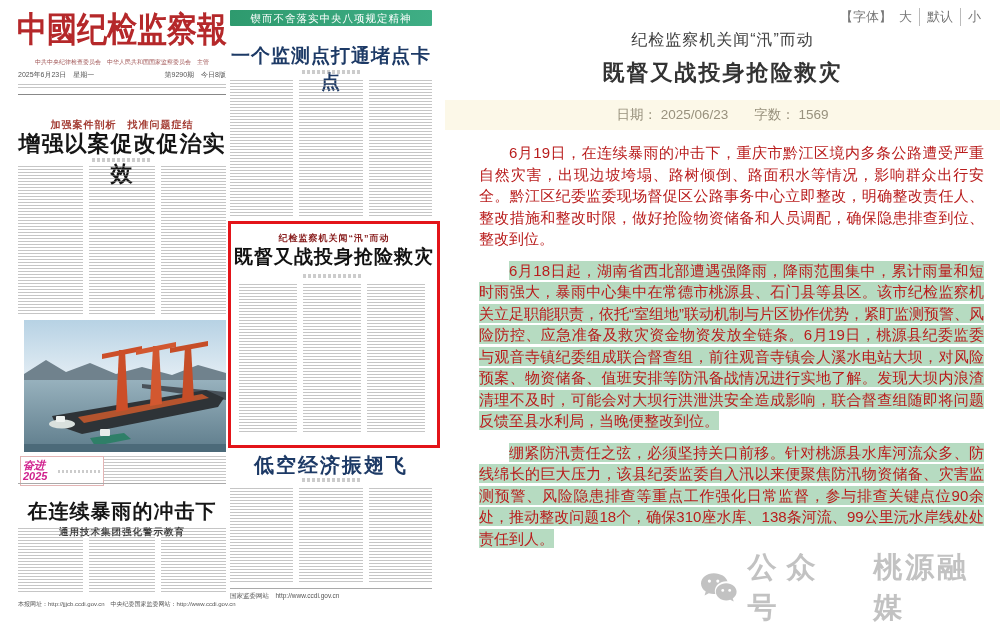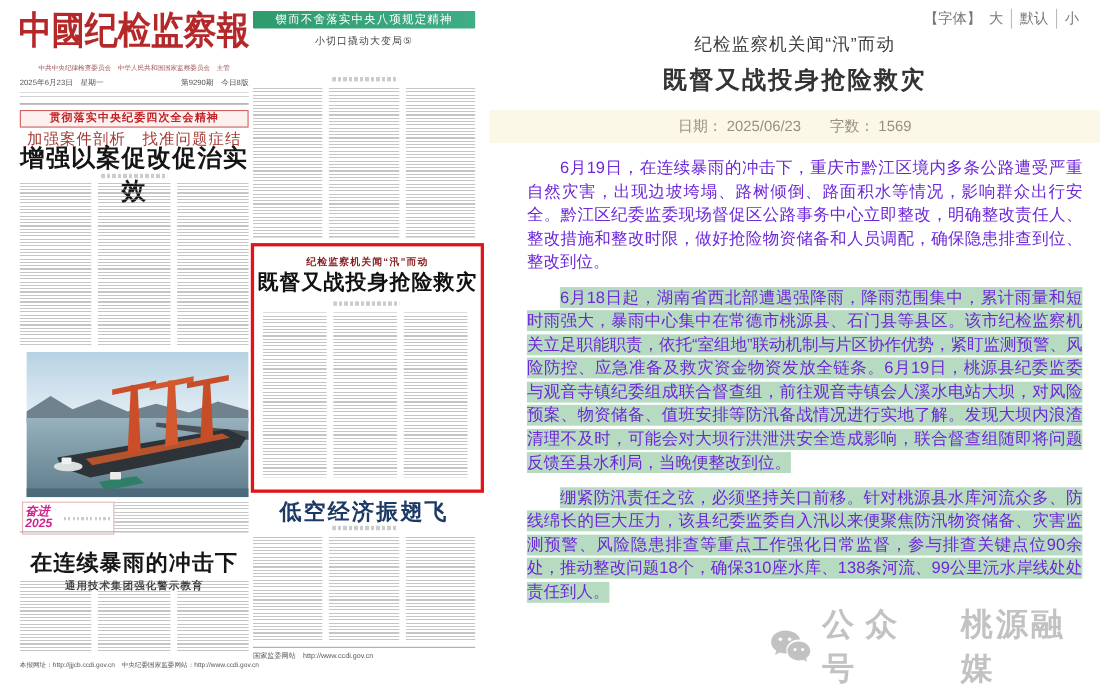--- a/index.html
+++ b/index.html
@@ -12,21 +12,21 @@
   .mast-title{left:16px;top:14px;width:212px;font-family:"DejaVu Serif","Liberation Serif",serif;
     font-weight:bold;font-size:30px;line-height:1;color:#b5282a;text-align:center;letter-spacing:0px;
     transform:scaleY(1.15);}
   .mast-sup{left:16px;top:58px;width:212px;font-size:6px;color:#a05555;text-align:center;white-space:nowrap;}
   .mast-daterow{left:18px;top:70px;width:208px;font-size:7px;color:#555;display:flex;justify-content:space-between;}
   .mast-minor{left:18px;top:84px;width:208px;height:4px;}
   .mast-rule{left:18px;top:94px;width:208px;border-top:1.5px solid #888;}
 
   .red-banner{left:18px;top:100px;width:206px;height:14px;border:1px solid #d06060;background:#fdf1f0;
     color:#c01f24;font-weight:bold;font-size:10px;line-height:14px;text-align:center;letter-spacing:1px;}
-  .kicker1{left:18px;top:118px;width:208px;font-size:14px;color:#a33b32;font-weight:normal;text-align:center;letter-spacing:1px;}
+  .kicker1{left:18px;top:118px;width:208px;font-size:10px;color:#a33b32;font-weight:bold;text-align:center;letter-spacing:1px;}
   .headline1{left:14px;top:129px;width:216px;font-size:22px;font-weight:bold;color:#151515;text-align:center;letter-spacing:1px;}
   .byline{height:4px;width:60px;background:repeating-linear-gradient(90deg,#999 0 3px,transparent 3px 5px);opacity:.5;}
   .bl1{left:92px;top:158px;}
   .cols{display:flex;gap:6px;}
   .cols .c{flex:1;background:repeating-linear-gradient(#8c8c8c 0 1px,transparent 1px 3px);opacity:.5;}
   .txt1{left:18px;top:166px;width:208px;height:148px;}
   .photo{left:24px;top:320px;width:202px;height:132px;}
   .logo-box{left:20px;top:456px;width:78px;height:26px;border:1px solid #e3b4b4;background:#fff;
     display:flex;align-items:center;justify-content:center;gap:3px;flex-direction:row;padding:1px 2px;}
   .logo-text{font-size:11px;font-style:italic;font-weight:bold;color:#d0218d;line-height:1;}
@@ -63,21 +63,21 @@
   .reader{position:absolute;left:445px;top:0;width:555px;height:623px;background:#fff;}
   .font-controls{position:absolute;right:12px;top:8px;font-size:13px;color:#777;display:flex;align-items:center;}
   .font-controls .lbl{color:#777;}
   .font-controls .opt{color:#777;cursor:pointer;padding:0 7px;}
   .font-controls .opt + .opt{border-left:1px solid #bbb;}
   .r-subtitle{position:absolute;left:0;top:30px;width:100%;text-align:center;font-size:16px;color:#3d3d3d;letter-spacing:1px;}
   .r-title{position:absolute;left:0;top:58px;width:100%;text-align:center;font-size:22px;color:#333;font-weight:bold;letter-spacing:2px;}
   .r-meta{position:absolute;left:0;top:100px;width:100%;height:30px;background:#fcf8e8;
     display:flex;justify-content:center;align-items:center;gap:26px;font-size:13.5px;color:#98917d;}
   .r-body{position:absolute;left:34px;top:142px;width:505px;}
-  .r-body p{margin:0 0 10px 0;font-size:15px;line-height:21.5px;color:#6d28d9;text-align:justify;text-indent:2em;}
+  .r-body p{margin:0 0 10px 0;font-size:15px;line-height:21.5px;color:#b91c1c;text-align:justify;text-indent:2em;}
   .r-body .mark{background:#b6dbc1;box-decoration-break:clone;-webkit-box-decoration-break:clone;padding:1px 0;}
 
   .watermark{position:absolute;left:700px;top:548px;width:300px;display:flex;align-items:center;gap:10px;
     color:rgba(110,110,110,.42);pointer-events:none;z-index:6;}
   .watermark .wm-text1{font-size:29px;letter-spacing:10px;font-weight:bold;}
   .watermark .wm-text2{font-size:29px;letter-spacing:3px;font-weight:bold;}
 </style>
 </head>
 <body>
 
@@ -89,21 +89,20 @@
     <div class="abs mast-sup">中共中央纪律检查委员会　中华人民共和国国家监察委员会　主管</div>
     <div class="abs mast-daterow">
       <span>2025年6月23日　星期一</span>
       <span>第9290期　今日8版</span>
     </div>
     <div class="abs mast-minor cols">
         <div class="c"></div>
       </div>
     <div class="abs mast-rule"></div>
 
-    <div class="abs red-banner">贯彻落实中央纪委四次全会精神</div>
     <div class="abs kicker1">加强案件剖析　找准问题症结</div>
     <div class="abs headline1">增强以案促改促治实效</div>
     <div class="abs byline bl1"></div>
     <div class="abs txt1 cols">
       <div class="c"></div>
         <div class="c"></div>
         <div class="c"></div>
     </div>
 
     <svg class="abs photo" viewBox="0 0 202 132">
@@ -148,21 +147,21 @@
     <div class="abs kicker2">通用技术集团强化警示教育</div>
     <div class="abs headline2">在连续暴雨的冲击下</div>
     <div class="abs txt2 cols">
       <div class="c"></div>
         <div class="c"></div>
         <div class="c"></div>
     </div>
     <div class="abs lfooter">本报网址：http://jjjcb.ccdi.gov.cn　中央纪委国家监委网站：http://www.ccdi.gov.cn</div>
 
     <div class="abs green-banner">锲而不舍落实中央八项规定精神</div>
-    <div class="abs kickerm">小切口撬动大变局⑤</div>
+    <div class="abs headlinem">一个监测点打通堵点卡点</div>
     <div class="abs byline blm"></div>
     <div class="abs txtm cols">
       <div class="c"></div>
         <div class="c"></div>
         <div class="c"></div>
     </div>
 
     <div class="abs redbox">
       <div class="rb-kicker">纪检监察机关闻“汛”而动</div>
       <div class="rb-headline">既督又战投身抢险救灾</div>

